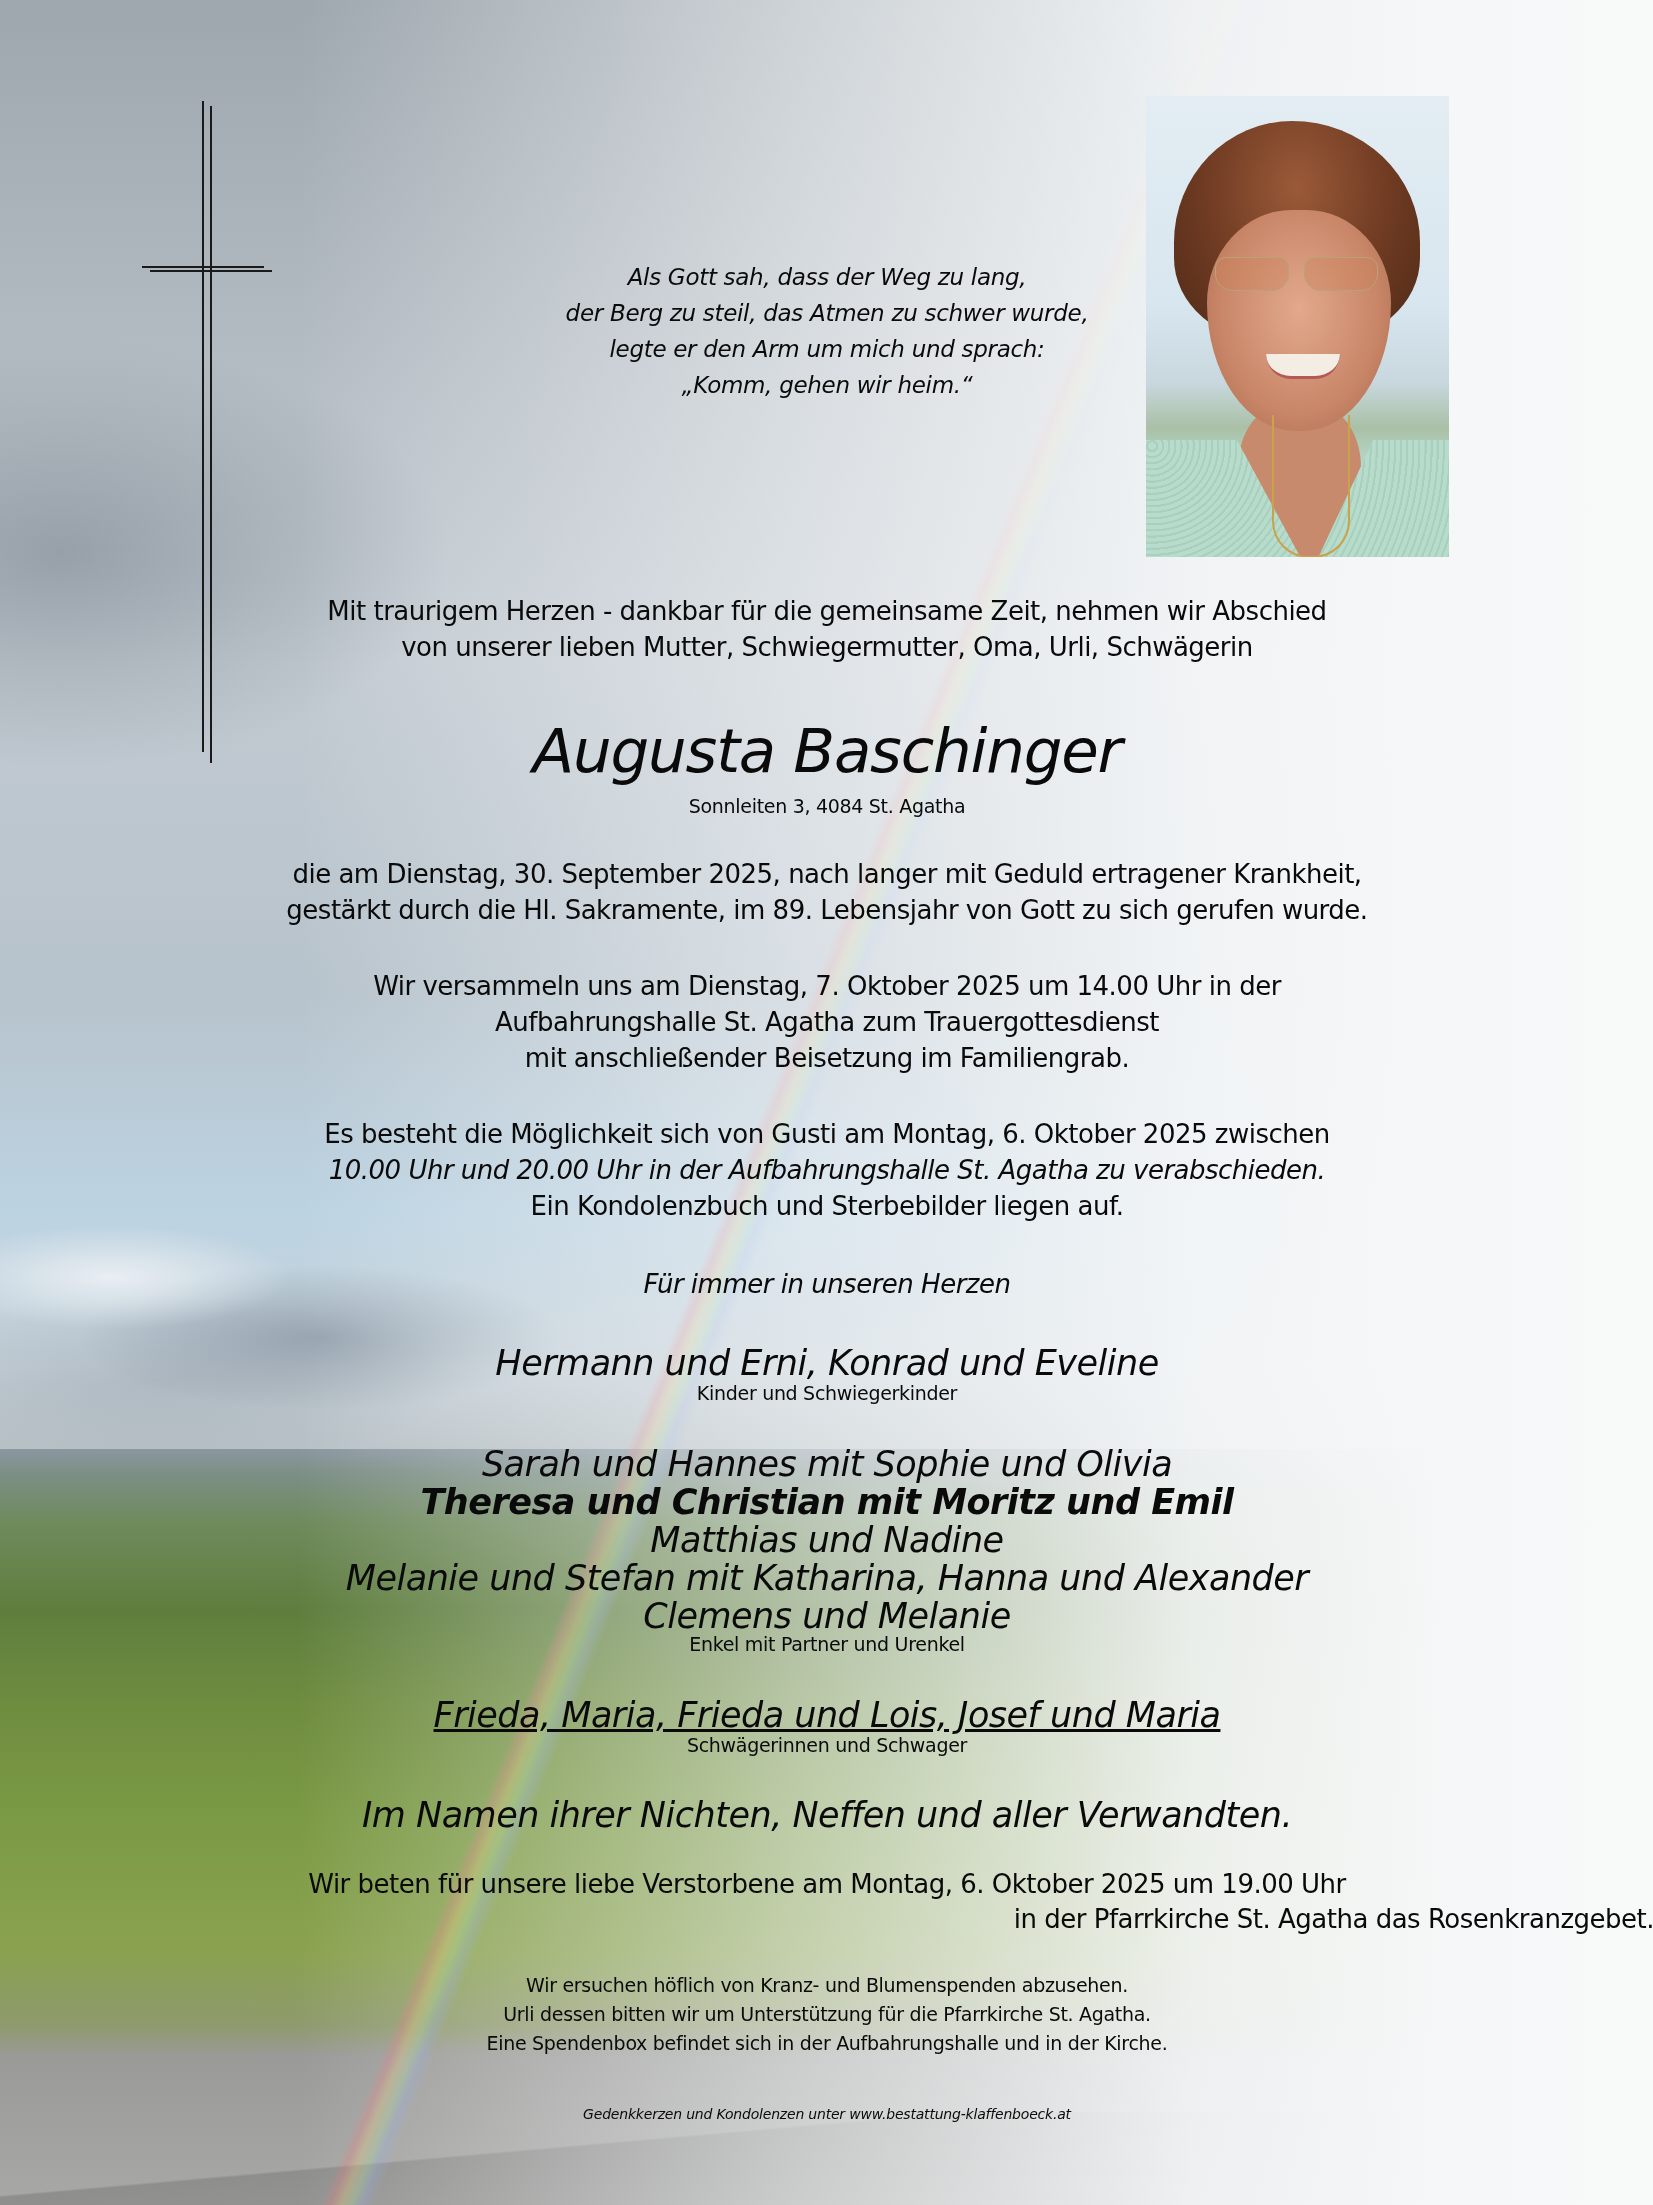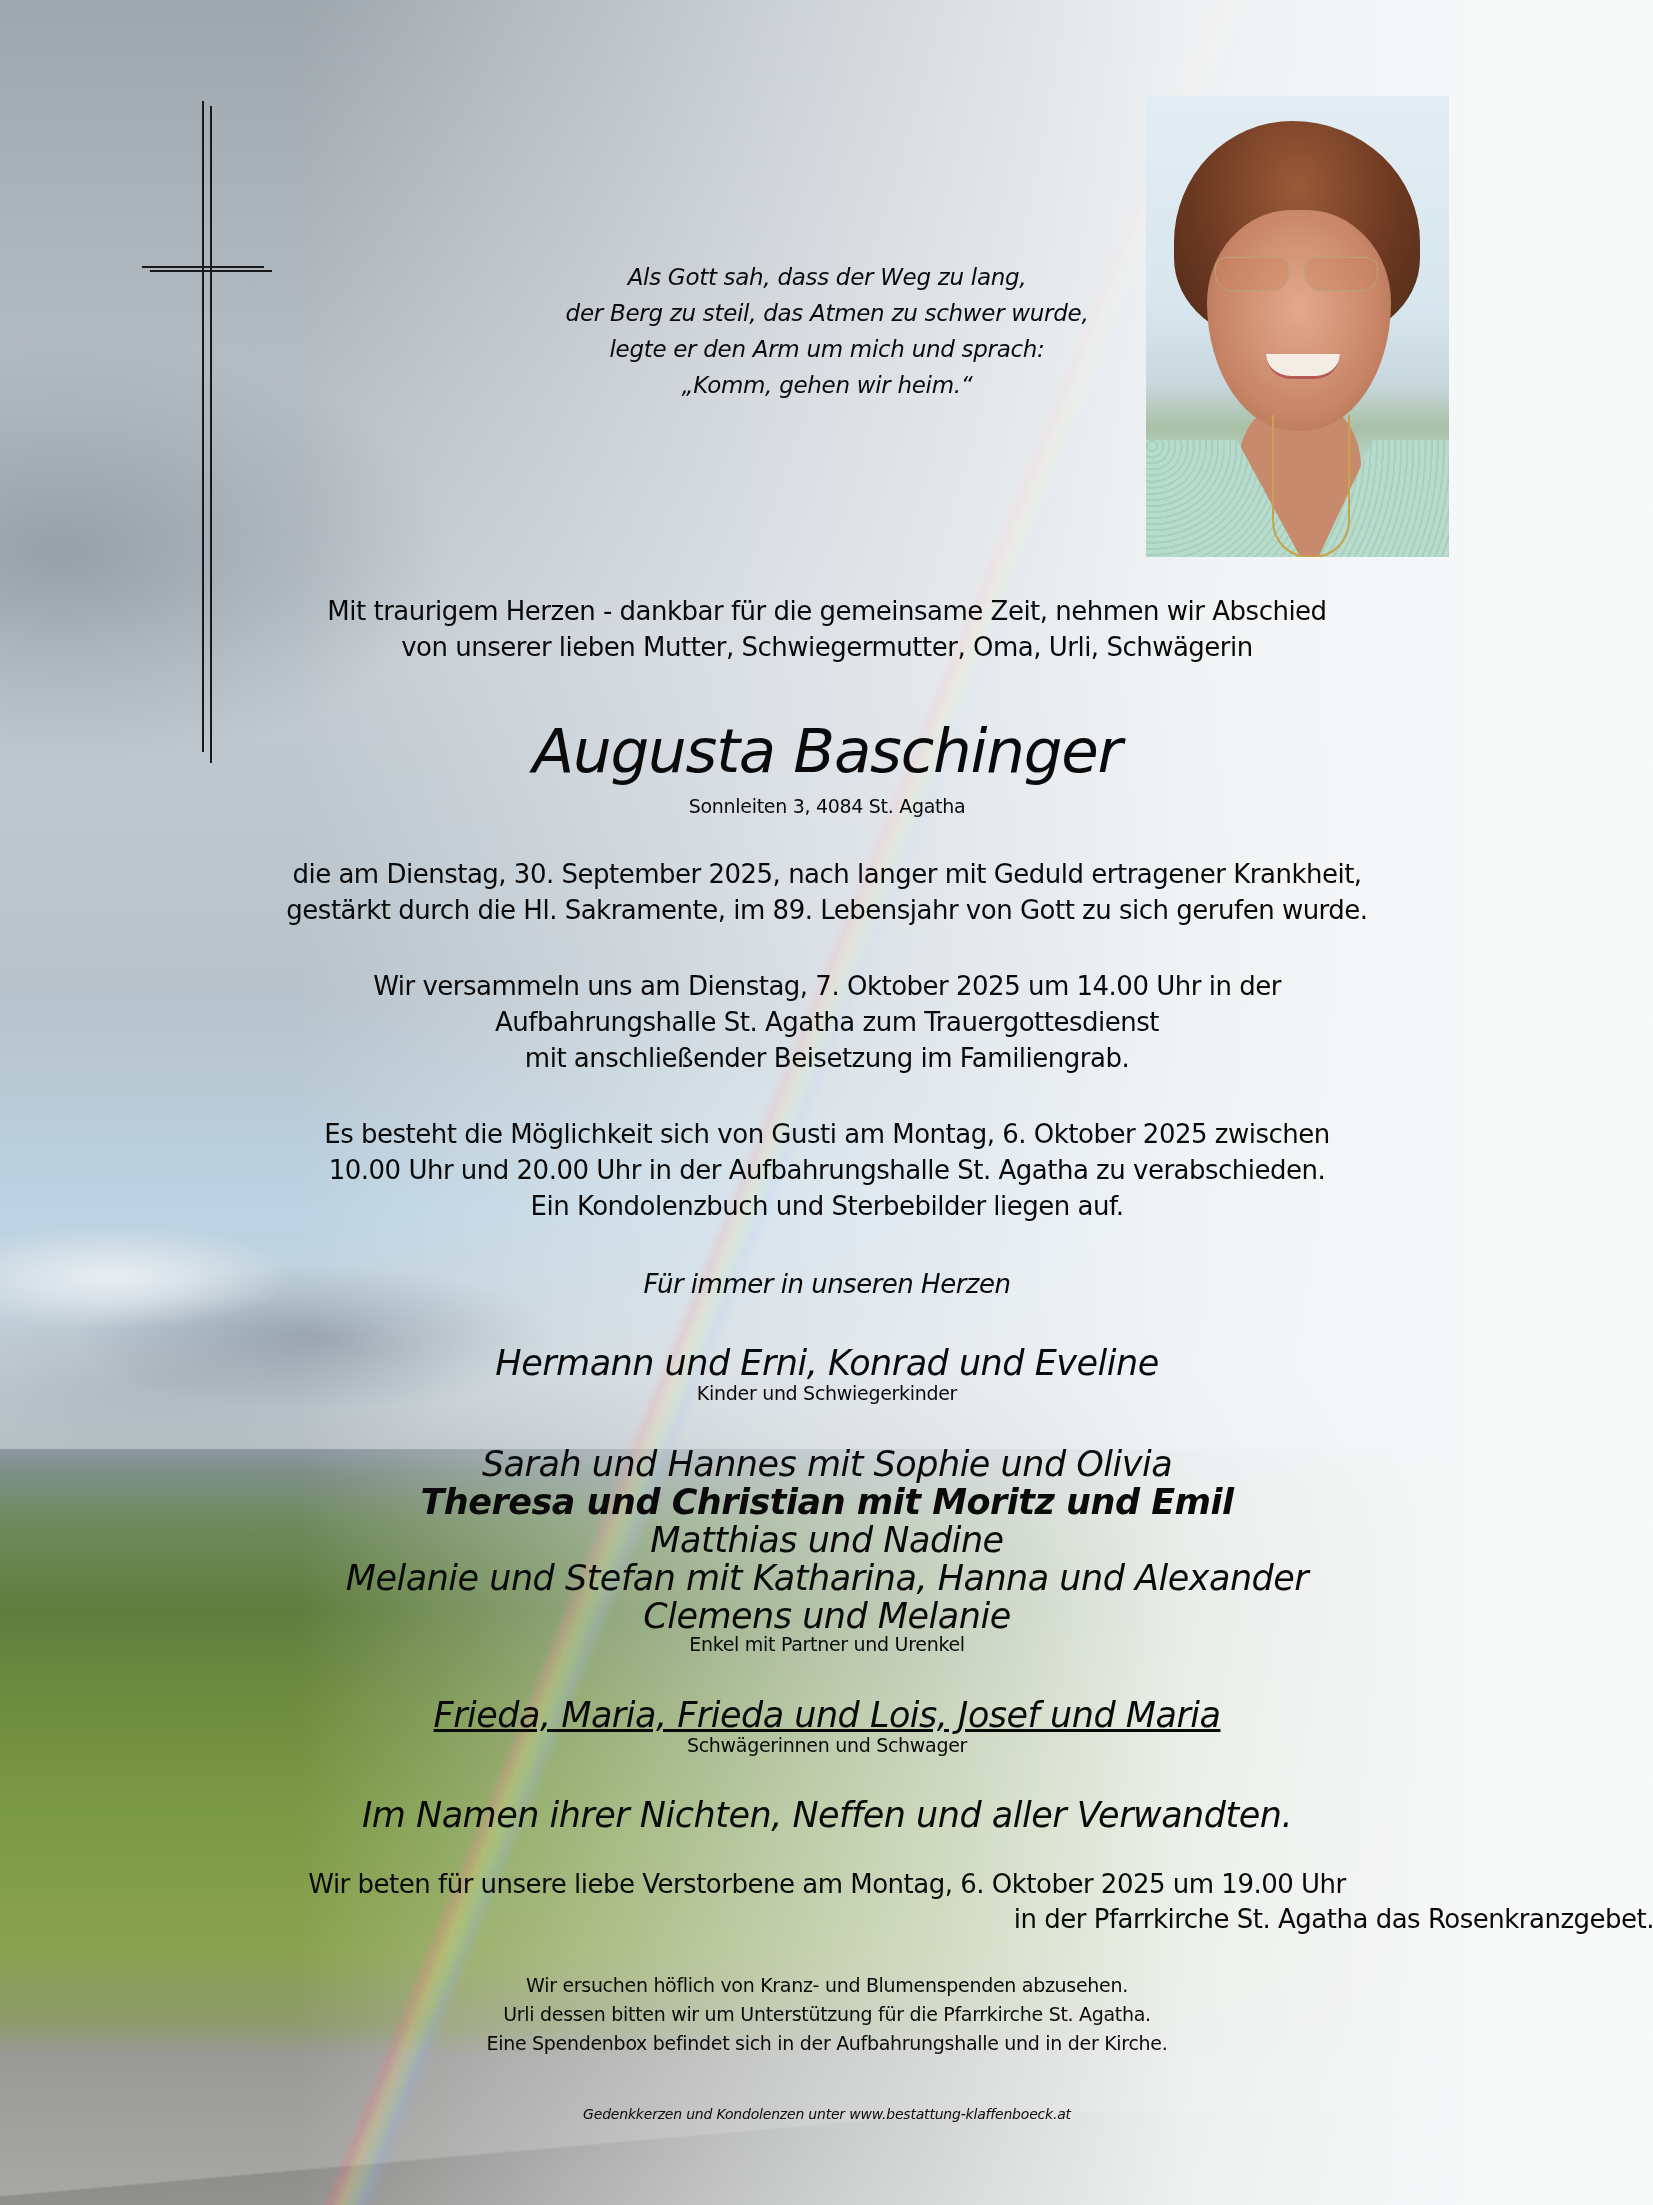--- a/index.html
+++ b/index.html
@@ -154,21 +154,21 @@
 </div>
 
 <div>
   <div class="line b" style="top:973px;">Wir versammeln uns am Dienstag, 7. Oktober 2025 um 14.00 Uhr in der</div>
   <div class="line b" style="top:1009px;">Aufbahrungshalle St. Agatha zum Trauergottesdienst</div>
   <div class="line b" style="top:1045px;">mit anschließender Beisetzung im Familiengrab.</div>
 </div>
 
 <div>
   <div class="line b" style="top:1121px;">Es besteht die Möglichkeit sich von Gusti am Montag, 6. Oktober 2025 zwischen</div>
-  <div class="line b" style="top:1157px;">10.00 Uhr und 20.00 Uhr in der Aufbahrungshalle St. Agatha zu verabschieden.</div>
+  <div class="line b" style="top:1157px;font-style:italic;">10.00 Uhr und 20.00 Uhr in der Aufbahrungshalle St. Agatha zu verabschieden.</div>
   <div class="line b" style="top:1193px;">Ein Kondolenzbuch und Sterbebilder liegen auf.</div>
 </div>
 
 <div class="line b it" style="top:1271px;">Für immer in unseren Herzen</div>
 
 <div>
   <div class="line fam it" style="top:1346px;">Hermann und Erni, Konrad und Eveline</div>
   <div class="line sm" style="top:1384px;">Kinder und Schwiegerkinder</div>
 </div>
 

